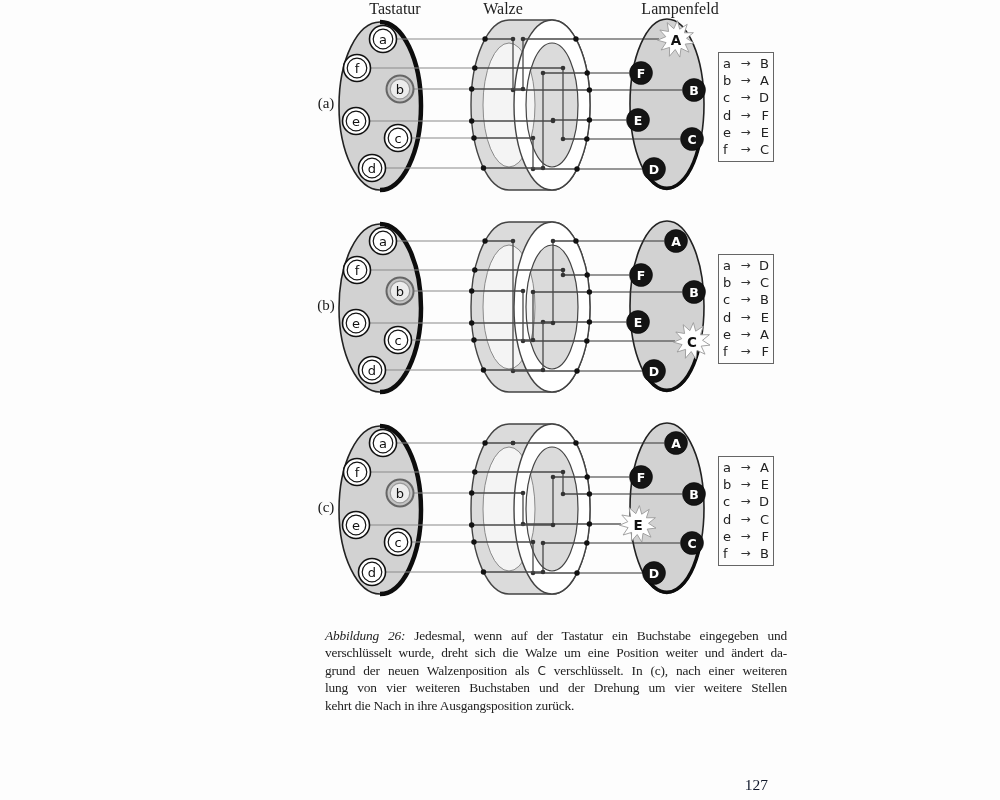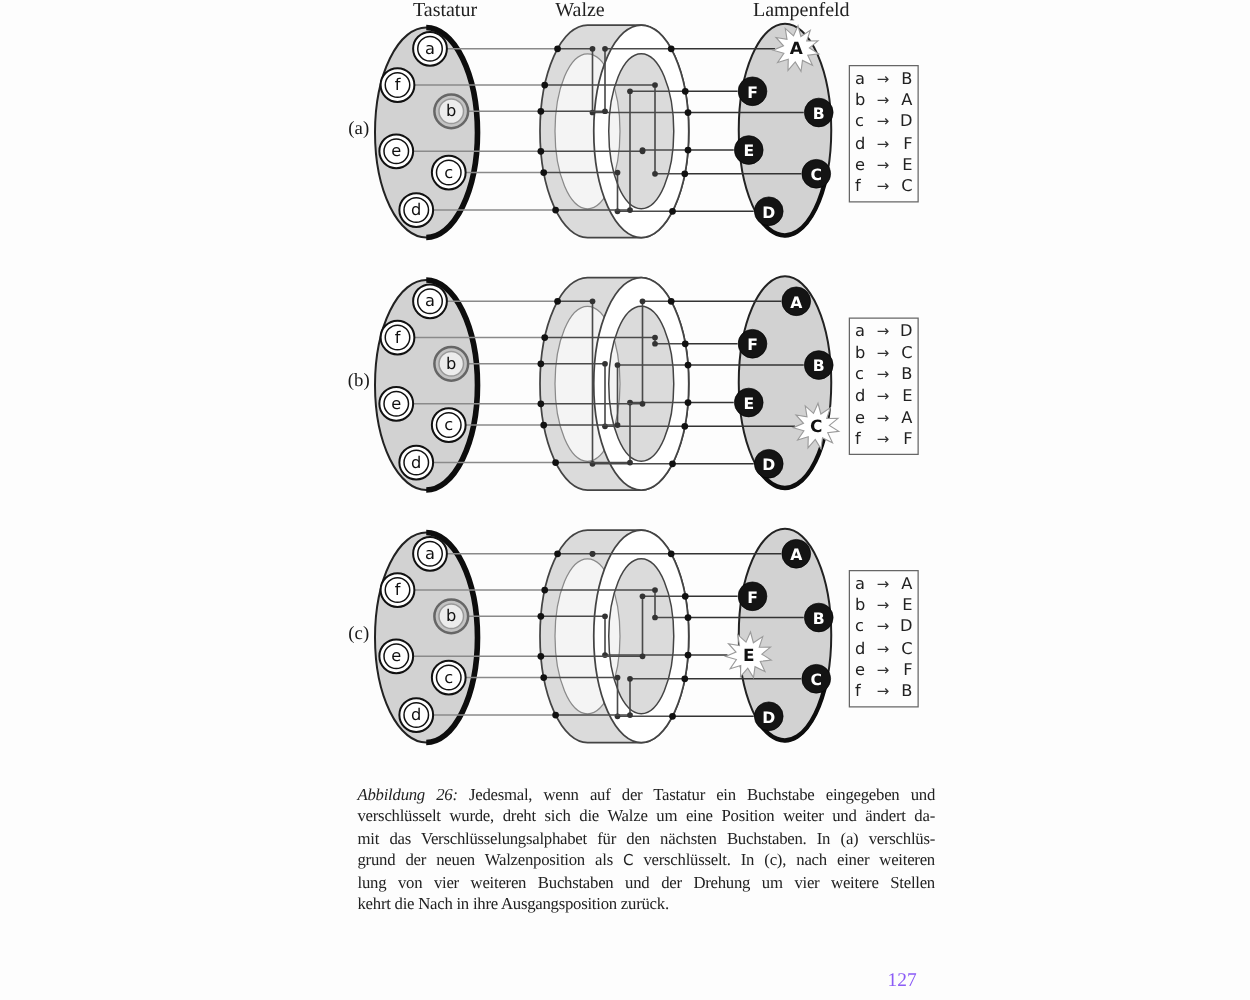--- a/index.html
+++ b/index.html
@@ -1,36 +1,36 @@
 <!DOCTYPE html>
 <html><head>
 <meta charset="utf-8">
 <style>
   html,body{margin:0;padding:0;}
   body{width:1000px;height:800px;background:#fdfdfd;position:relative;overflow:hidden;
        font-family:"Liberation Serif", serif;color:#1a1a1a;}
-  .page{position:absolute;inset:0;}
+  .page{position:absolute;inset:0;margin-left:39px;}
   .col-header{position:absolute;top:0;transform:translateX(-50%);font-size:16px;color:#222;}
   #diagram-svg{position:absolute;left:0;top:0;}
   .map-table{position:absolute;left:679px;width:46px;border:1.5px solid #666;
              background:#fdfdfd;padding:2px 4px 3px 4px;
              font-family:"DejaVu Sans", sans-serif;font-size:13px;color:#222;}
   .map-row{display:flex;align-items:center;height:17.2px;line-height:17.2px;}
   .map-from{width:11px;text-align:left;}
   .map-arrow{flex:1;text-align:center;font-size:12px;color:#333;}
   .map-to{width:12px;text-align:right;}
   .caption{position:absolute;left:286px;top:627px;width:462px;font-size:13.4px;
            letter-spacing:-0.2px;color:#222;}
   .cap-line{height:17.4px;line-height:17.4px;white-space:nowrap;
             text-align:justify;text-align-last:justify;}
   .cap-line.last{text-align-last:left;}
   .cap-i{font-style:italic;}
   .cap-m{font-family:"DejaVu Sans", sans-serif;font-size:12px;}
-  .page-number{position:absolute;left:710px;top:776px;width:42px;
-               font-size:15.5px;color:#8b5cf6;}
+  .page-number{position:absolute;left:687px;top:776px;width:42px;text-align:right;
+               font-size:15.5px;color:#0f172a;}
 </style>
 </head>
 <body>
 
 <div class="page">
 
   <span class="col-header" style="left:356px">Tastatur</span>
   <span class="col-header" style="left:464px">Walze</span>
   <span class="col-header" style="left:641px">Lampenfeld</span>
 
@@ -456,20 +456,19 @@
           <span class="map-from">f</span>
           <span class="map-arrow">→</span>
           <span class="map-to">B</span>
         </div>
       </div>
     </div>
 
   <div class="caption" id="caption">
       <div class="cap-line"><span class="cap-i">Abbildung 26:</span><span> Jedesmal, wenn auf der Tastatur ein Buchstabe eingegeben und</span></div>
       <div class="cap-line"><span>verschlüsselt wurde, dreht sich die Walze um eine Position weiter und ändert da-</span></div>
-      <div class="cap-line"><span>mit das Verschlüsselungsalphabet für den nächsten Buchstaben. In (a) verschlüs-</span></div>
       <div class="cap-line"><span>grund der neuen Walzenposition als </span><span class="cap-m">C</span><span> verschlüsselt. In (c), nach einer weiteren</span></div>
       <div class="cap-line"><span>lung von vier weiteren Buchstaben und der Drehung um vier weitere Stellen</span></div>
       <div class="cap-line last"><span>kehrt die Nach in ihre Ausgangsposition zurück.</span></div>
     </div>
 
   <div class="page-number">127</div>
 </div>
 
 </body></html>

